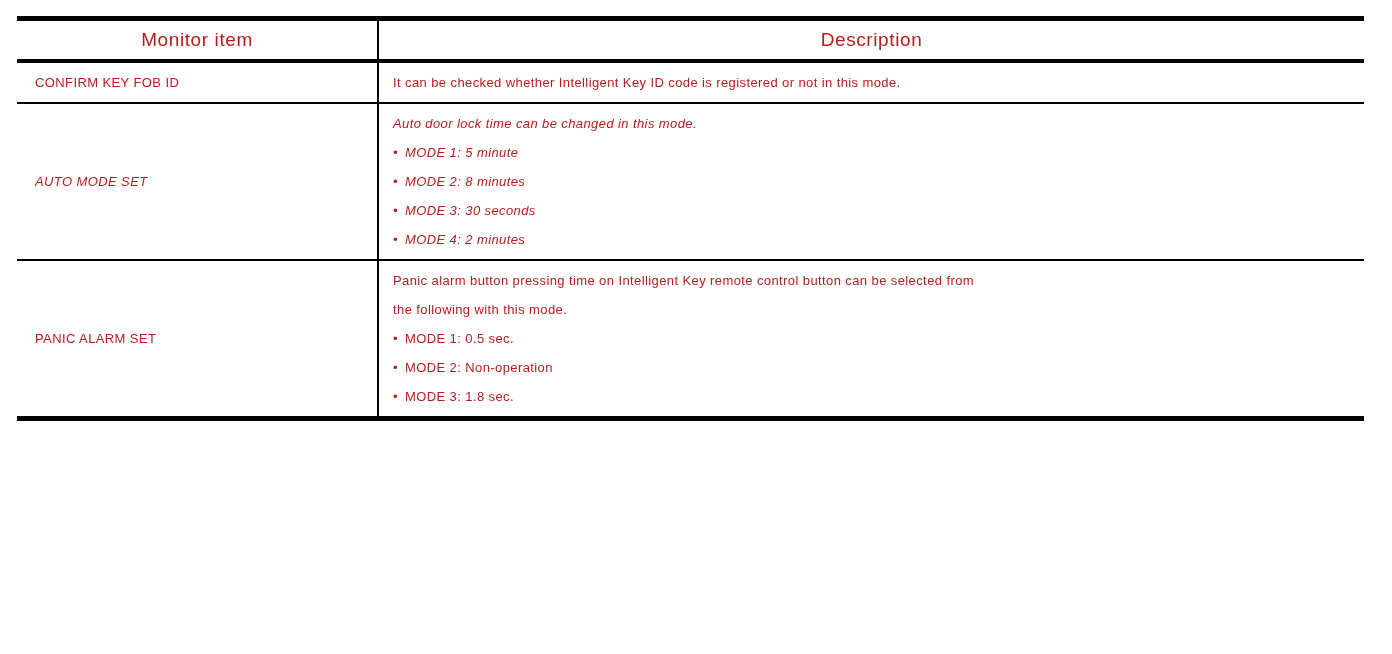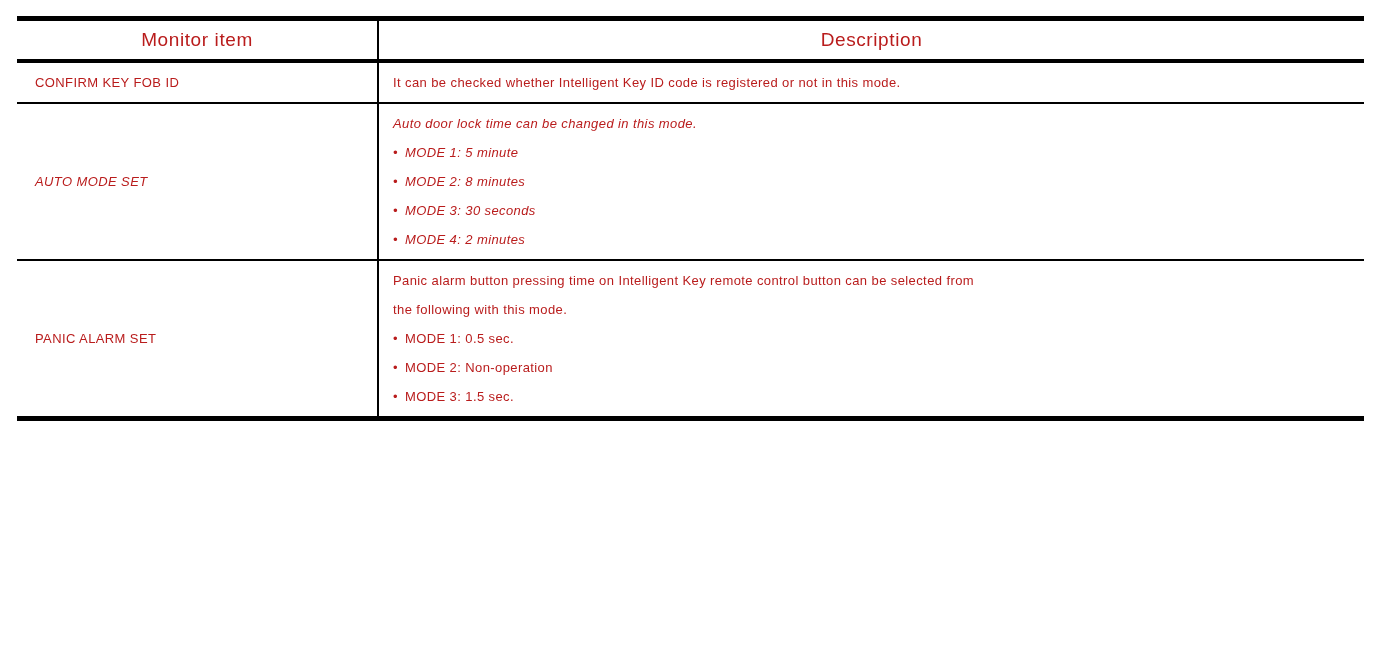--- a/index.html
+++ b/index.html
@@ -127,20 +127,20 @@
               <div class="bullet-item">
                 <span class="bullet-dot">•</span>
                 <span>MODE 1: 0.5 sec.</span>
               </div>
               <div class="bullet-item">
                 <span class="bullet-dot">•</span>
                 <span>MODE 2: Non-operation</span>
               </div>
               <div class="bullet-item">
                 <span class="bullet-dot">•</span>
-                <span>MODE 3: 1.5 sec.</span>
+                <span>MODE 3: 1.8 sec.</span>
               </div>
             </div>
           </td>
         </tr>
       </tbody>
   </table>
 </div>
 
 </body></html>

